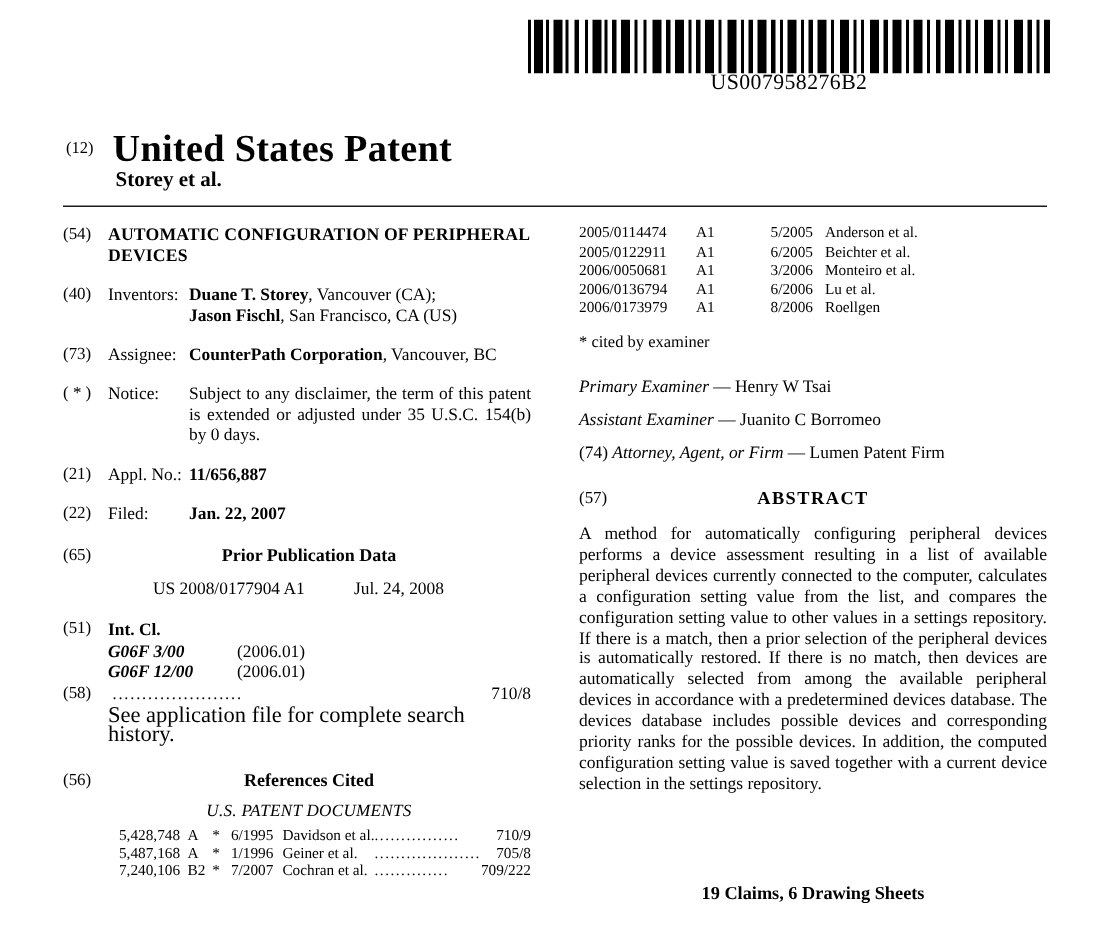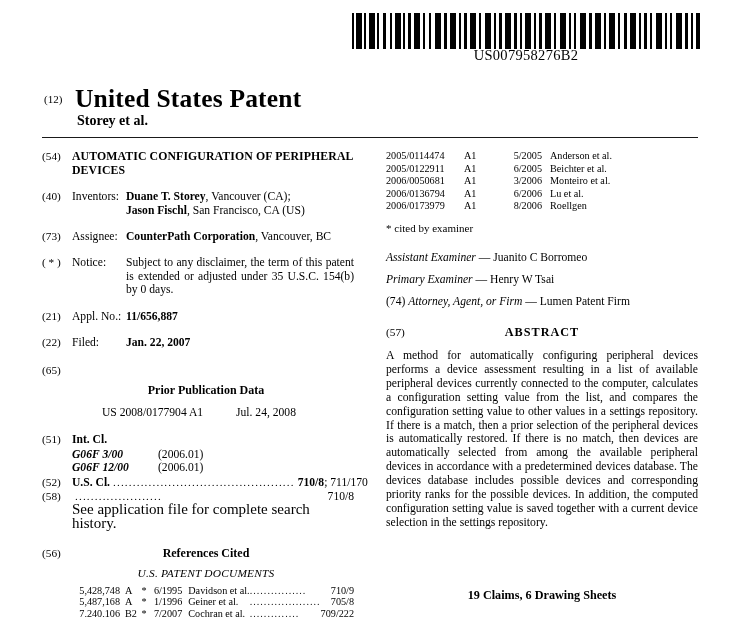--- a/index.html
+++ b/index.html
@@ -154,21 +154,20 @@
 
   .notice-body {
     text-align: justify;
     hyphens: none;
   }
 
   .centered-head {
     text-align: center;
     font-weight: bold;
     font-size: 12px;
-    margin-top: 20px;
   }
   .pub-line {
     margin-top: 8px;
     margin-left: 30px;
     font-size: 11.6px;
   }
   .pub-date { margin-left: 30px; }
 
   .intcl-rows {
     margin-top: 1px;
@@ -438,30 +437,20 @@
           <span>(2006.01)</span>
         </div>
         <div class="intcl-row">
           <span class="intcl-code">G06F 12/00</span>
           <span>(2006.01)</span>
         </div>
       </div>
     </div>
   </div>
 
-  <div class="fld" style="margin-bottom:0px;">
-    <div class="fld-num">(52)</div>
-    <div class="fld-body">
-      <div class="leader-row">
-        <span class="leader-lbl">U.S. Cl.</span>
-        <span class="leader-dots">..............................................</span>
-        <span class="leader-val"><span class="b">710/8</span><span>; 711/170</span></span>
-      </div>
-    </div>
-  </div>
 
   <div class="fld" style="margin-bottom:17px;">
     <div class="fld-num">(58)</div>
     <div class="fld-body">
       <div class="leader-row">
         <span class="leader-dots">......................</span>
         <span class="leader-val">710/8</span>
       </div>
       <div class="subnote">See application file for complete search history.</div>
     </div>
@@ -543,25 +532,25 @@
         <td class="pc-name">Roellgen</td>
       </tr>
     </tbody>
   </table>
 
   <div class="cited-by">* cited by examiner</div>
 
   <div style="height:17px;"></div>
 
   <div class="examiner-line">
+    <span class="i">Primary Examiner</span><span> — </span><span>Henry W Tsai</span>
+  </div>
+
+  <div class="examiner-line">
     <span class="i">Assistant Examiner</span><span> — </span><span>Juanito C Borromeo</span>
-  </div>
-
-  <div class="examiner-line">
-    <span class="i">Primary Examiner</span><span> — </span><span>Henry W Tsai</span>
   </div>
 
   <div class="examiner-line">
     <span>(74)</span>
     <span class="i">Attorney, Agent, or Firm</span><span> — </span><span>Lumen Patent Firm</span>
   </div>
 
   <div class="abstract-head">
     <span class="abstract-num">(57)</span>
     <div class="abstract-title">ABSTRACT</div>

